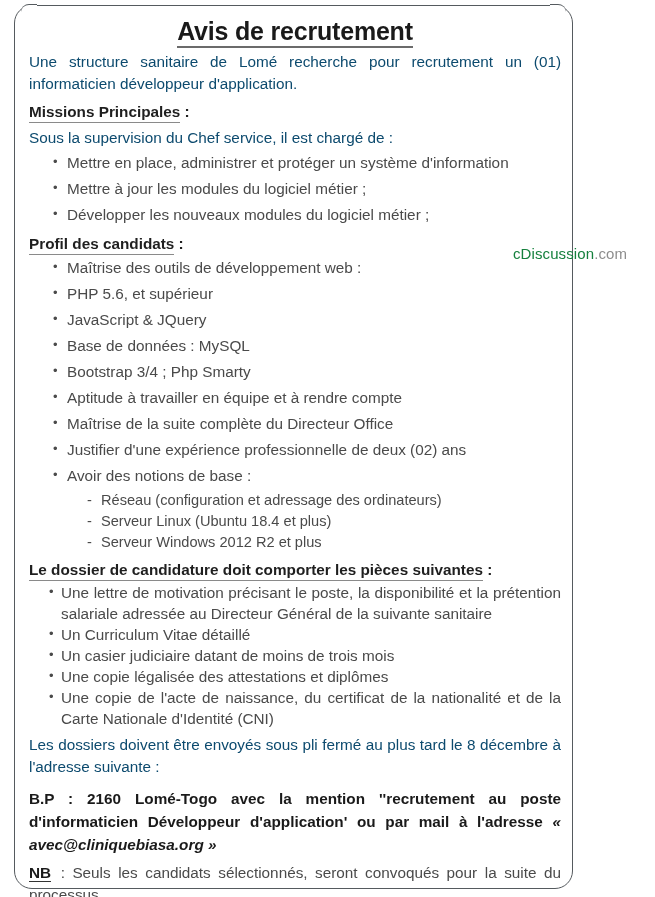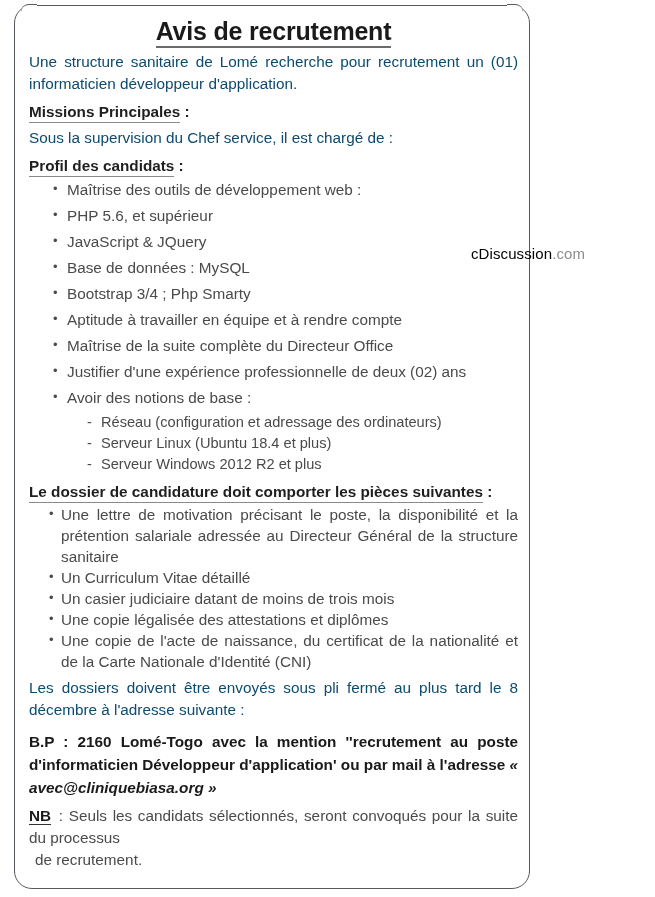--- a/index.html
+++ b/index.html
@@ -14,21 +14,21 @@
     font-family: "Liberation Sans", sans-serif;
     color: #3a3a3a;
     overflow: hidden;
   }
 
   
   #notice-frame {
     position: absolute;
     left: 14px;
     top: 5px;
-    width: 516px;
+    width: 559px;
     height: 884px;
     border: 1.6px solid #555a5e;
     border-radius: 18px;
     background: #ffffff;
     padding: 6px 11px 0 14px;
   }
 
   
   .notch {
     position: absolute;
@@ -172,21 +172,21 @@
   #watermark {
     position: absolute;
     left: 471px;
     top: 245px;
     font-size: 15px;
     letter-spacing: 0.1px;
     white-space: nowrap;
     pointer-events: none;
     font-family: "Liberation Sans", sans-serif;
   }
-  #watermark .wm-name { color: #000000; }
+  #watermark .wm-name { color: #15803d; margin-left: 42px; }
   #watermark .wm-tld  { color: #8d8d8d; }
 </style>
 </head>
 <body>
 
 <div id="notice-frame">
 
   <div class="notch left"></div>
   <div class="notch right"></div>
 
@@ -195,20 +195,25 @@
   </div>
 
   <p class="para">Une structure sanitaire de Lomé recherche pour recrutement un (01) informaticien développeur d'application.</p>
 
   <div class="heading">
     <span class="htext">Missions Principales</span><span class="colon"> :</span>
   </div>
 
   <p class="para nojust">Sous la supervision du Chef service, il est chargé de :</p>
 
+  <ul class="bullets">
+    <li>Mettre en place, administrer et protéger un système d'information</li>
+    <li>Mettre à jour les modules du logiciel métier ;</li>
+    <li>Développer les nouveaux modules du logiciel métier ;</li>
+  </ul>
 
   <div class="heading">
     <span class="htext">Profil des candidats</span><span class="colon"> :</span>
   </div>
 
   <ul class="bullets">
     <li>Maîtrise des outils de développement web :</li>
     <li>PHP 5.6, et supérieur</li>
     <li>JavaScript &amp; JQuery</li>
     <li>Base de données : MySQL</li>
@@ -223,21 +228,21 @@
     <li>Réseau (configuration et adressage des ordinateurs)</li>
     <li>Serveur Linux (Ubuntu 18.4 et plus)</li>
     <li>Serveur Windows 2012 R2 et plus</li>
   </ul>
 
   <div class="heading">
     <span class="htext">Le dossier de candidature doit comporter les pièces suivantes</span><span class="colon"> :</span>
   </div>
 
   <ul class="bullets tight">
-    <li>Une lettre de motivation précisant le poste, la disponibilité et la prétention salariale adressée au Directeur Général de la structure sanitaire</li>
+    <li>Une lettre de motivation précisant le poste, la disponibilité et la prétention salariale adressée au Directeur Général de la suivante sanitaire</li>
     <li>Un Curriculum Vitae détaillé</li>
     <li>Un casier judiciaire datant de moins de trois mois</li>
     <li>Une copie légalisée des attestations et diplômes</li>
     <li>Une copie de l'acte de naissance, du certificat de la nationalité et de la Carte Nationale d'Identité (CNI)</li>
   </ul>
 
   <p class="para">Les dossiers doivent être envoyés sous pli fermé au plus tard le 8 décembre à l'adresse suivante :</p>
 
   <div id="address-block"><span>B.P : 2160 Lomé-Togo avec la mention ''recrutement au poste d'informaticien Développeur d'application' ou par mail à l'adresse </span><span class="email">« </span><span class="email">avec@cliniquebiasa.org</span><span class="email"> »</span></div>
 

